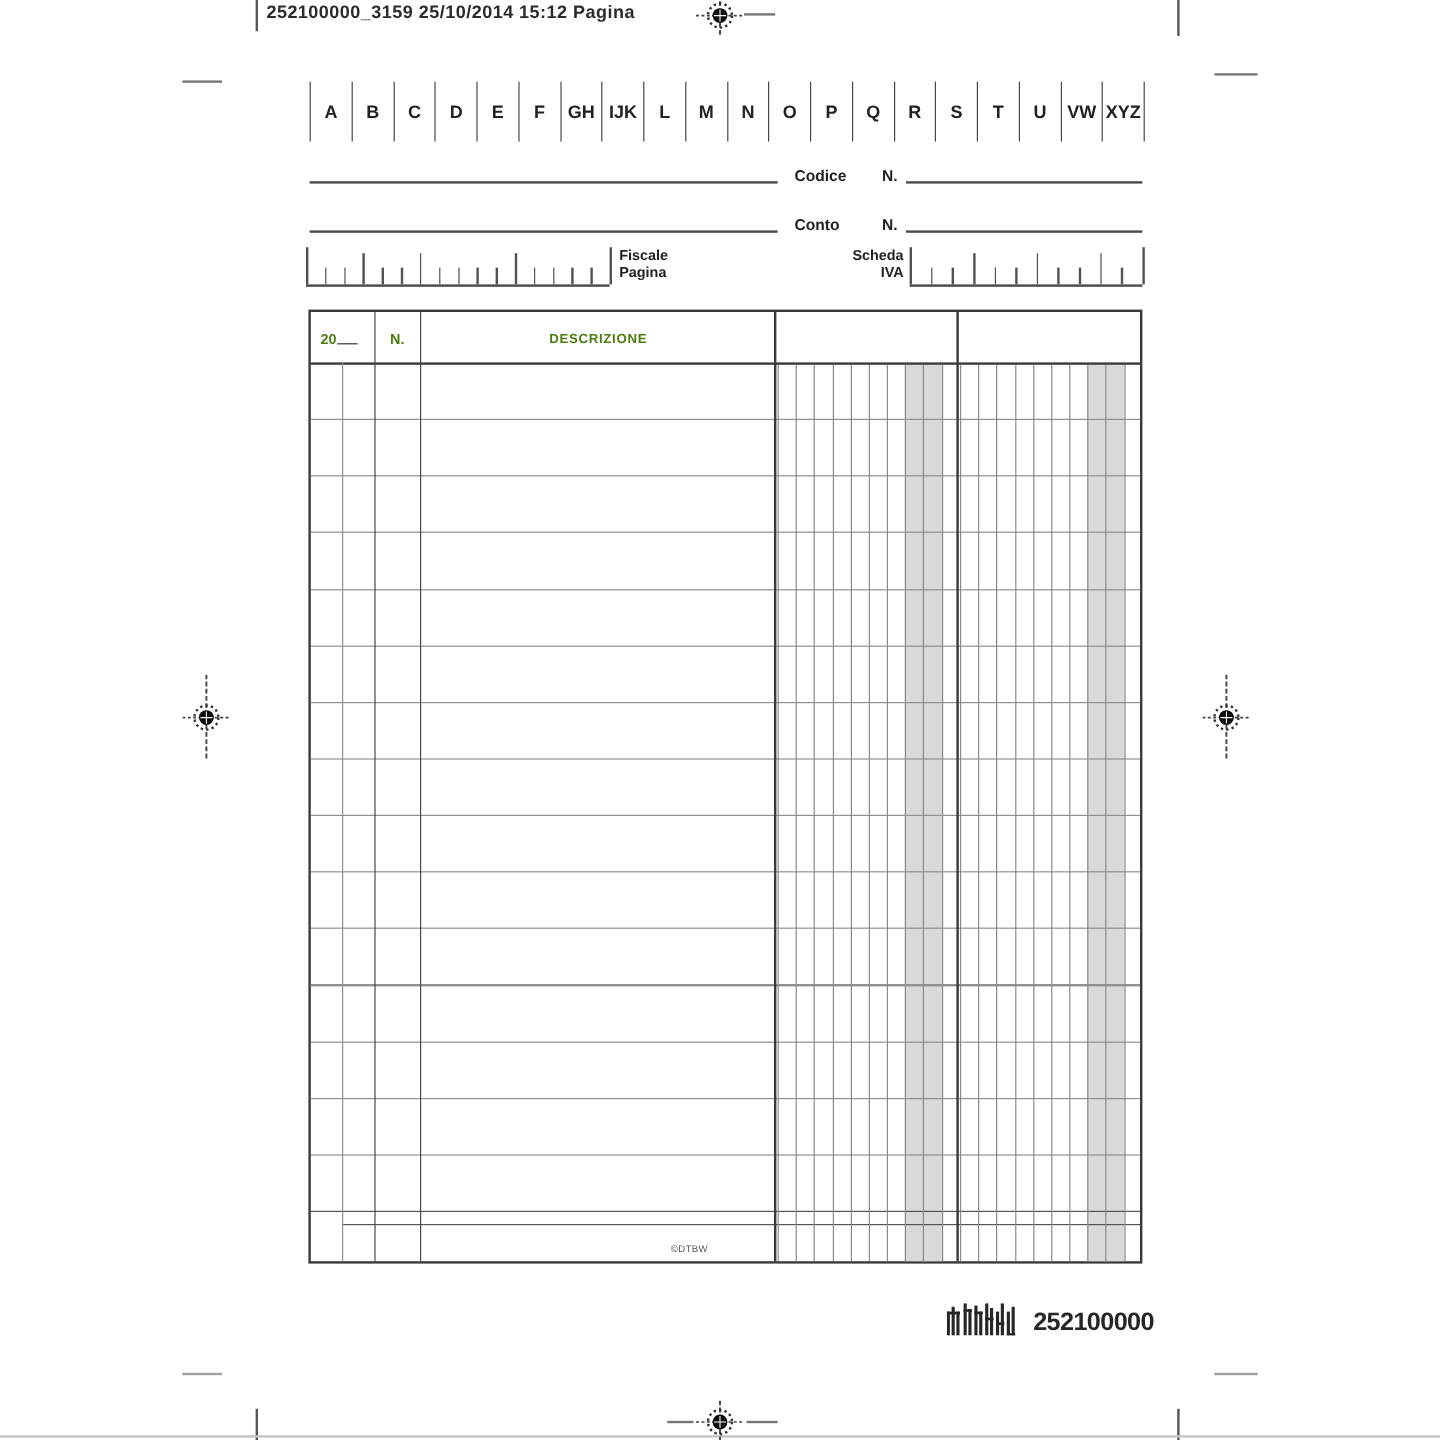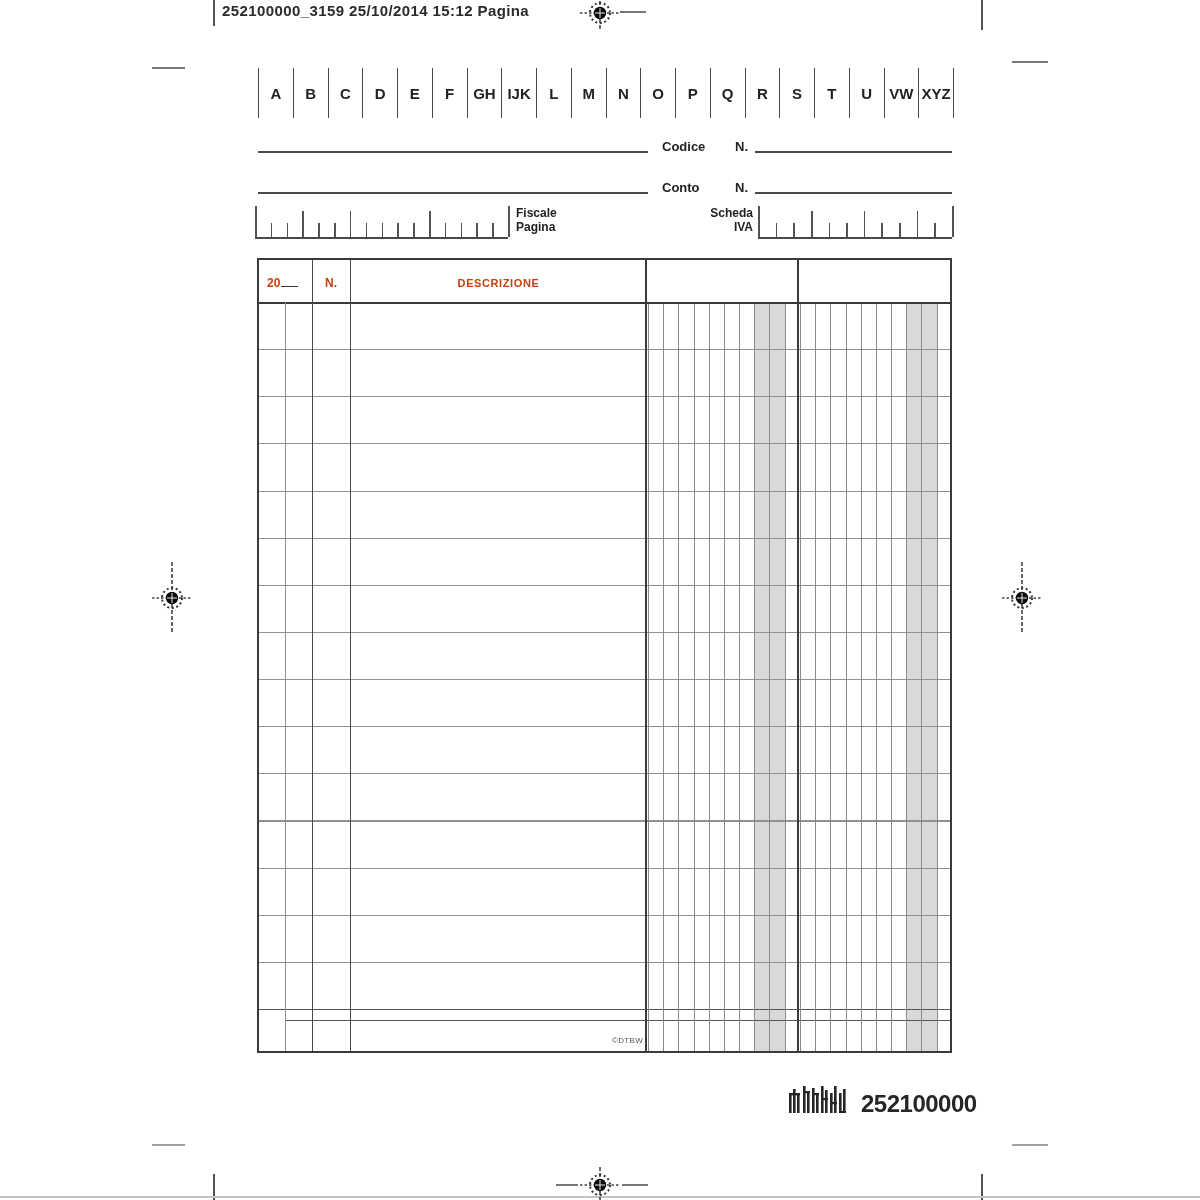--- a/index.html
+++ b/index.html
@@ -22,25 +22,25 @@
   .wline{position:absolute;height:1.8px;background:#4a4a4a;}
   .flabel{position:absolute;font-size:13px;font-weight:700;color:#222;white-space:nowrap;}
   
   .comb{position:absolute;height:31px;border-bottom:2px solid #4a4a4a;}
   .tick{position:absolute;bottom:0;width:1.6px;background:#525252;}
   .comb-label{position:absolute;font-size:12px;font-weight:700;line-height:14px;color:#222;}
   
   .table{left:257px;top:258px;width:695px;height:795px;border:2px solid #3a3a3a;box-sizing:border-box;}
   .tinner{position:absolute;left:0;top:0;width:691px;height:791px;}
   .vline,.hline{position:absolute;}
-  .th-label{position:absolute;font-weight:700;color:#c2410c;}
+  .th-label{position:absolute;font-weight:700;color:#4d7c0f;}
   .year-dash{display:inline-block;width:17px;height:9px;border-bottom:1.6px solid #333;margin-left:1px;}
   .copy{position:absolute;font-size:8px;color:#555;letter-spacing:.3px;}
   
-  .pcode{left:861px;top:1090px;font-size:24px;font-weight:700;letter-spacing:-0.5px;color:#262626;}
+  .pcode{left:861px;top:1090px;font-size:21px;font-weight:700;letter-spacing:-0.5px;color:#262626;}
   .logo{left:789px;top:1086px;}
   .btm-edge{left:0;top:1196px;width:1200px;height:1.6px;background:#c4c4c4;}
 </style>
 </head>
 <body>
 
 <div class="page">
 
   <div class="cm-v" style="left:213px;top:0;height:26px;"></div>
   <div class="cm-v" style="left:981px;top:0;height:30px;"></div>
@@ -166,21 +166,21 @@
       <div class="tick" style="left: 100%; height: 100%;"></div>
     </div>
 
   <div class="abs table">
     <div class="tinner" id="ledger-inner">
       <div class="th-label" style="left:8px;top:16px;font-size:12px;">
         <span>20</span><span class="year-dash"></span>
       </div>
       <div class="th-label" style="left:53px;top:16px;width:38px;text-align:center;font-size:12px;">N.</div>
       <div class="th-label" style="left:91px;top:17px;width:297px;text-align:center;font-size:11px;letter-spacing:.6px;">DESCRIZIONE</div>
-      <div class="copy" style="left:300px;top:776px;width:84px;text-align:right;">©DTBW</div>
+      <div class="copy" style="left:300px;top:776px;width:84px;">©DTBW</div>
     <div class="vline" style="left: 495.19px; top: 44px; width: 30.34px; height: 747px; background: rgb(217, 217, 217);"></div>
         <div class="vline" style="left: 647.19px; top: 44px; width: 30.34px; height: 747px; background: rgb(217, 217, 217);"></div>
         <div class="hline" style="left: 0px; top: 42px; width: 691px; height: 1.6px; background: rgb(58, 58, 58);"></div>
         <div class="hline" style="left: 0px; top: 89.1333px; width: 691px; height: 1.1px; background: rgb(144, 144, 144);"></div>
         <div class="hline" style="left: 0px; top: 136.267px; width: 691px; height: 1.1px; background: rgb(144, 144, 144);"></div>
         <div class="hline" style="left: 0px; top: 183.4px; width: 691px; height: 1.1px; background: rgb(144, 144, 144);"></div>
         <div class="hline" style="left: 0px; top: 230.533px; width: 691px; height: 1.1px; background: rgb(144, 144, 144);"></div>
         <div class="hline" style="left: 0px; top: 277.667px; width: 691px; height: 1.1px; background: rgb(144, 144, 144);"></div>
         <div class="hline" style="left: 0px; top: 324.8px; width: 691px; height: 1.1px; background: rgb(144, 144, 144);"></div>
         <div class="hline" style="left: 0px; top: 371.933px; width: 691px; height: 1.1px; background: rgb(144, 144, 144);"></div>

